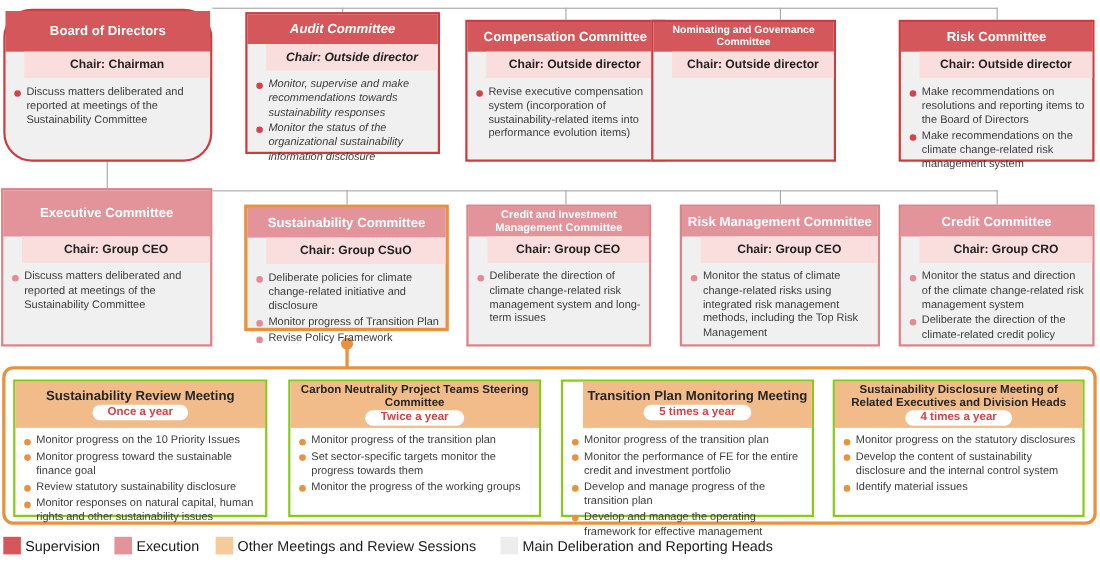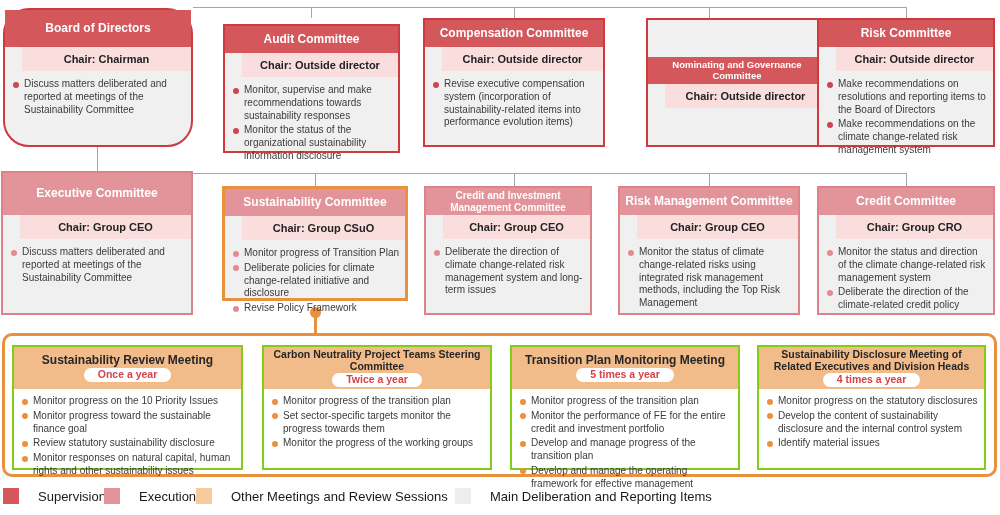--- a/index.html
+++ b/index.html
@@ -40,21 +40,21 @@
           background: #fff; display: flex; flex-direction: column; --dot: #e8923f; }
   .ohdr { height: 42px; background: #f2bc8a; display: flex; flex-direction: column;
           align-items: center; justify-content: center; gap: 1px; flex: none; padding: 1px 4px; }
   .otitle { font-weight: bold; font-size: 12px; color: #262626; text-align: center; line-height: 1.12; }
   .otitle.sm { font-size: 10.5px; }
   .obadge { display: inline-block; background: #fff; color: #d2434a; font-weight: bold;
             font-size: 10.5px; line-height: 1.3; padding: 0 14px; border-radius: 9px; }
   .obox ul.blist { padding: 6px 4px 4px 8px; }
 
   
-  .legend-item { position: absolute; top: 487px; height: 18px; display: flex; align-items: center; gap: 19px; }
+  .legend-item { position: absolute; top: 487px; height: 18px; display: flex; align-items: center; gap: 4px; }
   .legend-swatch { width: 16px; height: 16px; flex: none; }
   .legend-label { font-size: 13px; color: #1a1a1a; white-space: nowrap; }
 </style>
 </head>
 <body>
 
 <div class="canvas">
 
   <div class="line" style="left:193px;top:7px;width:714px;height:1px;"></div>
   <div class="line" style="left:311px;top:7px;width:1px;height:11px;"></div>
@@ -74,38 +74,38 @@
   <div class="odot" style="left:310px;top:307px;"></div>
 
   <div class="box r1 bod" style="left:3px;top:8px;width:190px;height:139px;border-radius:26px;">
     <div class="hdr">Board of Directors</div>
     <div class="chair">Chair: Chairman</div>
     <ul class="blist">
       <li>Discuss matters deliberated and reported at meetings of the Sustainability Committee</li>
     </ul>
   </div>
 
-  <div class="box r1" style="left:223px;top:24px;width:177px;height:129px;">
+  <div class="box r1" style="left:223px;top:11px;width:177px;height:129px;font-style:italic;">
     <div class="hdr">Audit Committee</div>
     <div class="chair">Chair: Outside director</div>
     <ul class="blist">
       <li>Monitor, supervise and make recommendations towards sustainability responses</li>
       <li>Monitor the status of the organizational sustainability information disclosure</li>
     </ul>
   </div>
 
   <div class="box r1" style="left:423px;top:18px;width:182px;height:129px;">
     <div class="hdr">Compensation Committee</div>
     <div class="chair">Chair: Outside director</div>
     <ul class="blist">
       <li>Revise executive compensation system (incorporation of sustainability-related items into performance evolution items)</li>
     </ul>
   </div>
 
-  <div class="box r1" style="left:646px;top:18px;width:182px;height:129px;justify-content:center;">
+  <div class="box r1" style="left:592px;top:18px;width:168px;height:129px;">
     <div class="hdr xs">Nominating and Governance Committee</div>
     <div class="chair">Chair: Outside director</div>
   </div>
 
   <div class="box r1" style="left:817px;top:18px;width:178px;height:129px;">
     <div class="hdr">Risk Committee</div>
     <div class="chair">Chair: Outside director</div>
     <ul class="blist">
       <li>Make recommendations on resolutions and reporting items to the Board of Directors</li>
       <li>Make recommendations on the climate change-related risk management system</li>
@@ -117,22 +117,22 @@
     <div class="chair">Chair: Group CEO</div>
     <ul class="blist">
       <li>Discuss matters deliberated and reported at meetings of the Sustainability Committee</li>
     </ul>
   </div>
 
   <div class="box r2 sust" style="left:222px;top:186px;width:186px;height:115px;">
     <div class="hdr">Sustainability Committee</div>
     <div class="chair">Chair: Group CSuO</div>
     <ul class="blist">
+      <li>Deliberate policies for climate change-related initiative and disclosure</li>
       <li>Monitor progress of Transition Plan</li>
-      <li>Deliberate policies for climate change-related initiative and disclosure</li>
       <li>Revise Policy Framework</li>
     </ul>
   </div>
 
   <div class="box r2" style="left:424px;top:186px;width:168px;height:129px;">
     <div class="hdr sm">Credit and Investment Management Committee</div>
     <div class="chair">Chair: Group CEO</div>
     <ul class="blist">
       <li>Deliberate the direction of climate change-related risk management system and long-term issues</li>
     </ul>
@@ -175,21 +175,21 @@
       <div class="otitle sm">Carbon Neutrality Project Teams Steering Committee</div>
       <span class="obadge">Twice a year</span>
     </div>
     <ul class="blist">
       <li>Monitor progress of the transition plan</li>
       <li>Set sector-specific targets monitor the progress towards them</li>
       <li>Monitor the progress of the working groups</li>
     </ul>
   </div>
 
-  <div class="obox" style="left:510px;width:230px;">
+  <div class="obox" style="left:510px;width:230px;align-items:flex-end;">
     <div class="ohdr">
       <div class="otitle">Transition Plan Monitoring Meeting</div>
       <span class="obadge">5 times a year</span>
     </div>
     <ul class="blist">
       <li>Monitor progress of the transition plan</li>
       <li>Monitor the performance of FE for the entire credit and investment portfolio</li>
       <li>Develop and manage progress of the transition plan</li>
       <li>Develop and manage the operating framework for effective management</li>
     </ul>
@@ -214,16 +214,16 @@
   <div class="legend-item" style="left:104px;">
     <span class="legend-swatch" style="background:#e2949a;"></span>
     <span class="legend-label">Execution</span>
   </div>
   <div class="legend-item" style="left:196px;">
     <span class="legend-swatch" style="background:#f6cb9b;"></span>
     <span class="legend-label">Other Meetings and Review Sessions</span>
   </div>
   <div class="legend-item" style="left:455px;">
     <span class="legend-swatch" style="background:#ededed;"></span>
-    <span class="legend-label">Main Deliberation and Reporting Items</span>
+    <span class="legend-label">Main Deliberation and Reporting Heads</span>
   </div>
 
 </div>
 
 </body></html>

